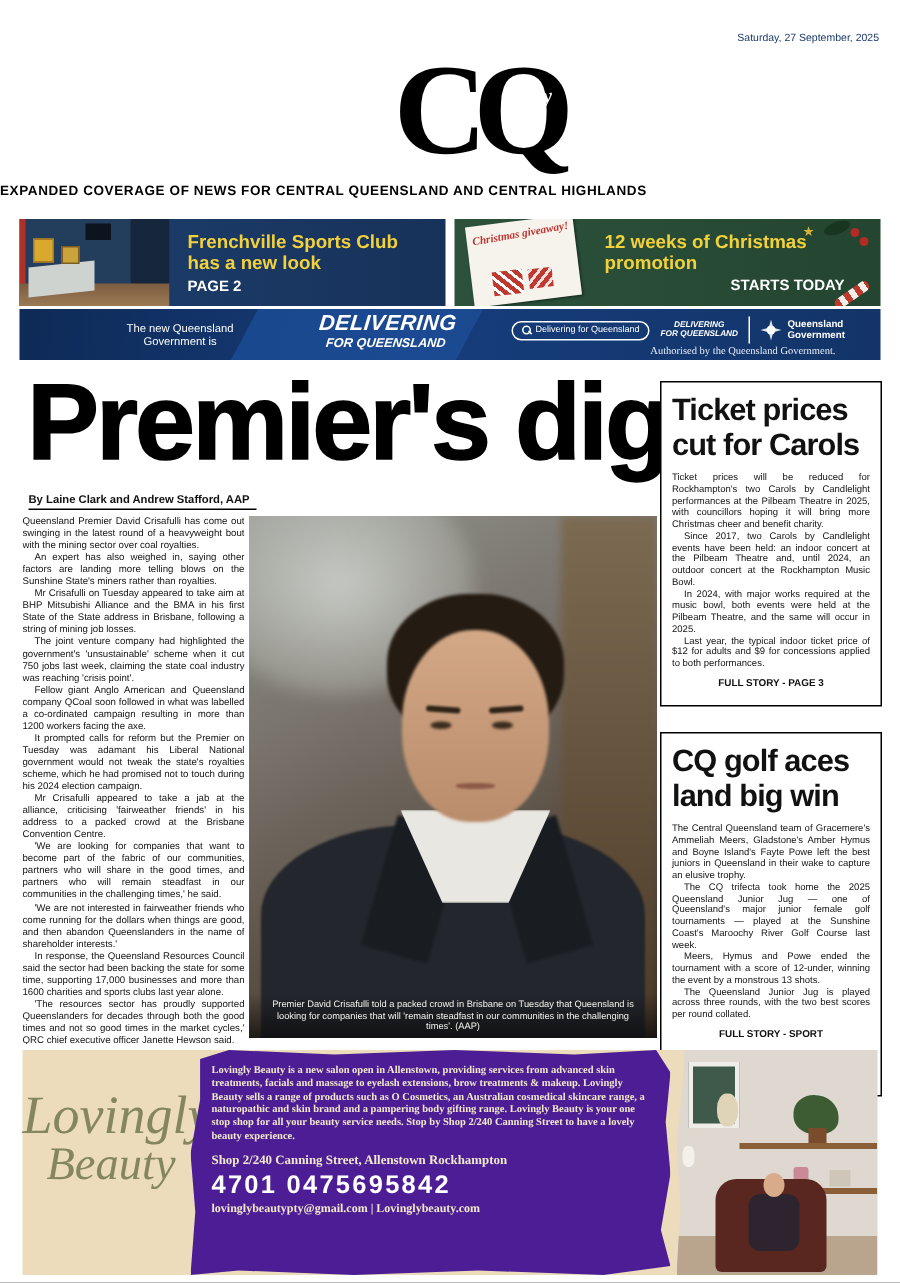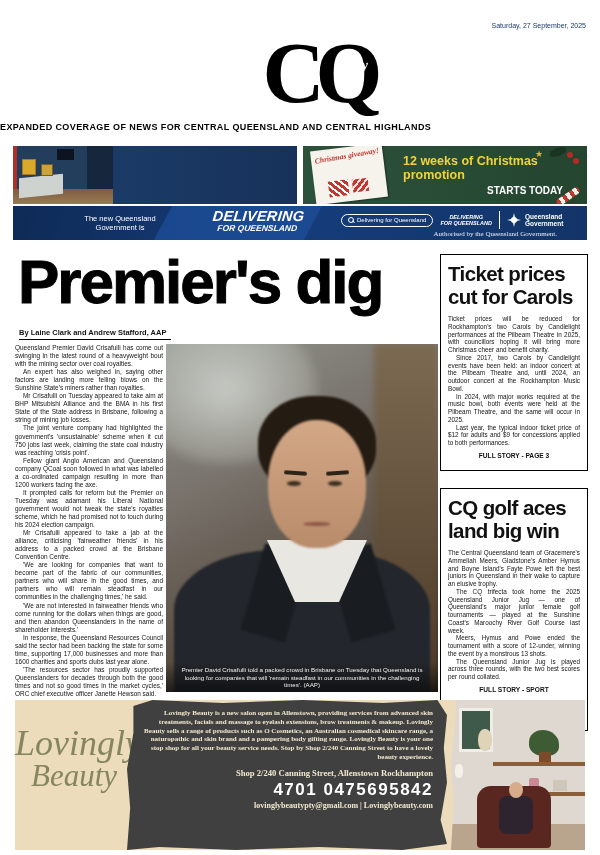--- a/index.html
+++ b/index.html
@@ -74,21 +74,21 @@
               border:1px solid #fff; border-radius:50%; }
   .search-glyph::after { content:""; position:absolute; left:4px; top:4px; width:2.5px; height:1px;
               background:#fff; transform:rotate(45deg); }
   .gov-minilogo { font-style:italic; font-weight:bold; font-size:5.5px; line-height:6px; text-align:center; }
   .gov-div { width:1px; height:18px; background:#fff; }
   .gov-crest { display:flex; align-items:center; gap:4px; }
   .gov-crest-text { font-size:6.5px; line-height:7px; font-weight:bold; }
   .gov-auth { position:absolute; right:30px; bottom:2px; color:#e9eef8;
               font-family:"Liberation Serif", serif; font-size:7px; }
   
-  .headline { position:absolute; top:244px; left:18px; font-size:62px; line-height:76px;
+  .headline { position:absolute; top:244px; left:18px; font-size:72px; line-height:76px;
               font-weight:bold; letter-spacing:-2px; color:#000; -webkit-text-stroke:1px #000; white-space:nowrap; }
   .byline { position:absolute; top:328px; left:19px; width:152px; font-size:7.5px; font-weight:bold;
             border-bottom:1.3px solid #000; padding-bottom:2px; }
   .leftcol { position:absolute; top:344px; left:15px; width:148px; height:352px; overflow:hidden;
              font-size:6.45px; line-height:8.05px; text-align:justify; color:#141414; }
   .leftcol p { text-indent:8px; }
   .leftcol p.first { text-indent:0; }
   
   .photo { position:absolute; top:344px; left:166px; width:272px; height:348px; overflow:hidden;
            background:linear-gradient(155deg,#90938c 0%,#77716a 35%,#564a3e 70%,#2f2721 100%); }
@@ -123,22 +123,22 @@
   .box h2 { font-size:20.5px; line-height:22.5px; font-weight:bold; letter-spacing:-.6px; margin-bottom:7px; }
   .box p { font-size:6.35px; line-height:7.75px; text-align:justify; text-indent:8px; color:#141414; }
   .box p.first { text-indent:0; }
   .box-footer { text-align:center; font-weight:bold; font-size:6.6px; margin-top:5px; }
   
   .ad { position:absolute; top:700px; left:15px; width:570px; height:150px; background:#ecdcbb; }
   .ad-logo { position:absolute; left:0; top:0; width:118px; height:150px; text-align:center; padding-top:26px;
              font-family:"Liberation Serif", serif; font-style:italic; color:#85855f; }
   .ad-logo .l1 { font-size:36px; line-height:34px; display:block; }
   .ad-logo .l2 { font-size:31px; line-height:32px; display:block; }
-  .ad-olive { position:absolute; left:112px; top:0; width:320px; height:150px; background:#404040;
-              padding:9px 14px 0; text-align:right; color:#f1e8cd;
+  .ad-olive { position:absolute; left:112px; top:0; width:320px; height:150px; background:#4c1d95;
+              padding:9px 14px 0; text-align:left; color:#f1e8cd;
               font-family:"Liberation Serif", serif; font-weight:bold;
               clip-path:polygon(2% 4%, 8% 0, 30% 2%, 55% 0, 80% 2%, 97% 0, 100% 10%, 99% 32%, 100% 55%, 98% 80%, 100% 96%, 86% 100%, 60% 98%, 34% 100%, 10% 98%, 0 100%, 1% 72%, 0 46%, 2% 22%); }
   .ad-body { font-size:7px; line-height:8.8px; }
   .ad-address { font-size:8.6px; margin-top:6px; }
   .ad-phone { font-family:"Liberation Sans", sans-serif; font-size:17px; letter-spacing:1.5px;
               color:#fff; font-weight:bold; margin-top:2px; }
   .ad-contact { font-size:8px; margin-top:1px; }
   .ad-photo { position:absolute; left:436px; top:0; width:134px; height:150px; background:#ded8d0; overflow:hidden;
               clip-path:polygon(4% 0,100% 0,100% 100%,0 100%,2% 70%,0 42%,3% 16%); }
   .sp-floor { position:absolute; left:0; bottom:0; width:100%; height:26px; background:#b9a48e; }
@@ -174,20 +174,24 @@
     <div class="banner banner1">
       <div class="b1-photo">
         <div class="b1-red"></div>
         <div class="b1-door"></div>
         <div class="b1-floor"></div>
         <div class="b1-counter"></div>
         <div class="b1-sign1"></div>
         <div class="b1-sign2"></div>
         <div class="b1-tv"></div>
       </div>
+      <div class="b1-text">
+        <div class="banner-title">Frenchville Sports Club has a new look</div>
+        <div class="banner-cta">PAGE 2</div>
+      </div>
     </div>
     <div class="banner banner2">
       <div class="b2-leaf"></div>
       <div class="b2-holly1"></div>
       <div class="b2-holly2"></div>
       <div class="b2-star">★</div>
       <div class="b2-cane"></div>
       <div class="b2-card">
         <span class="b2-card-text">Christmas giveaway!</span>
         <div class="b2-gift1"></div>

